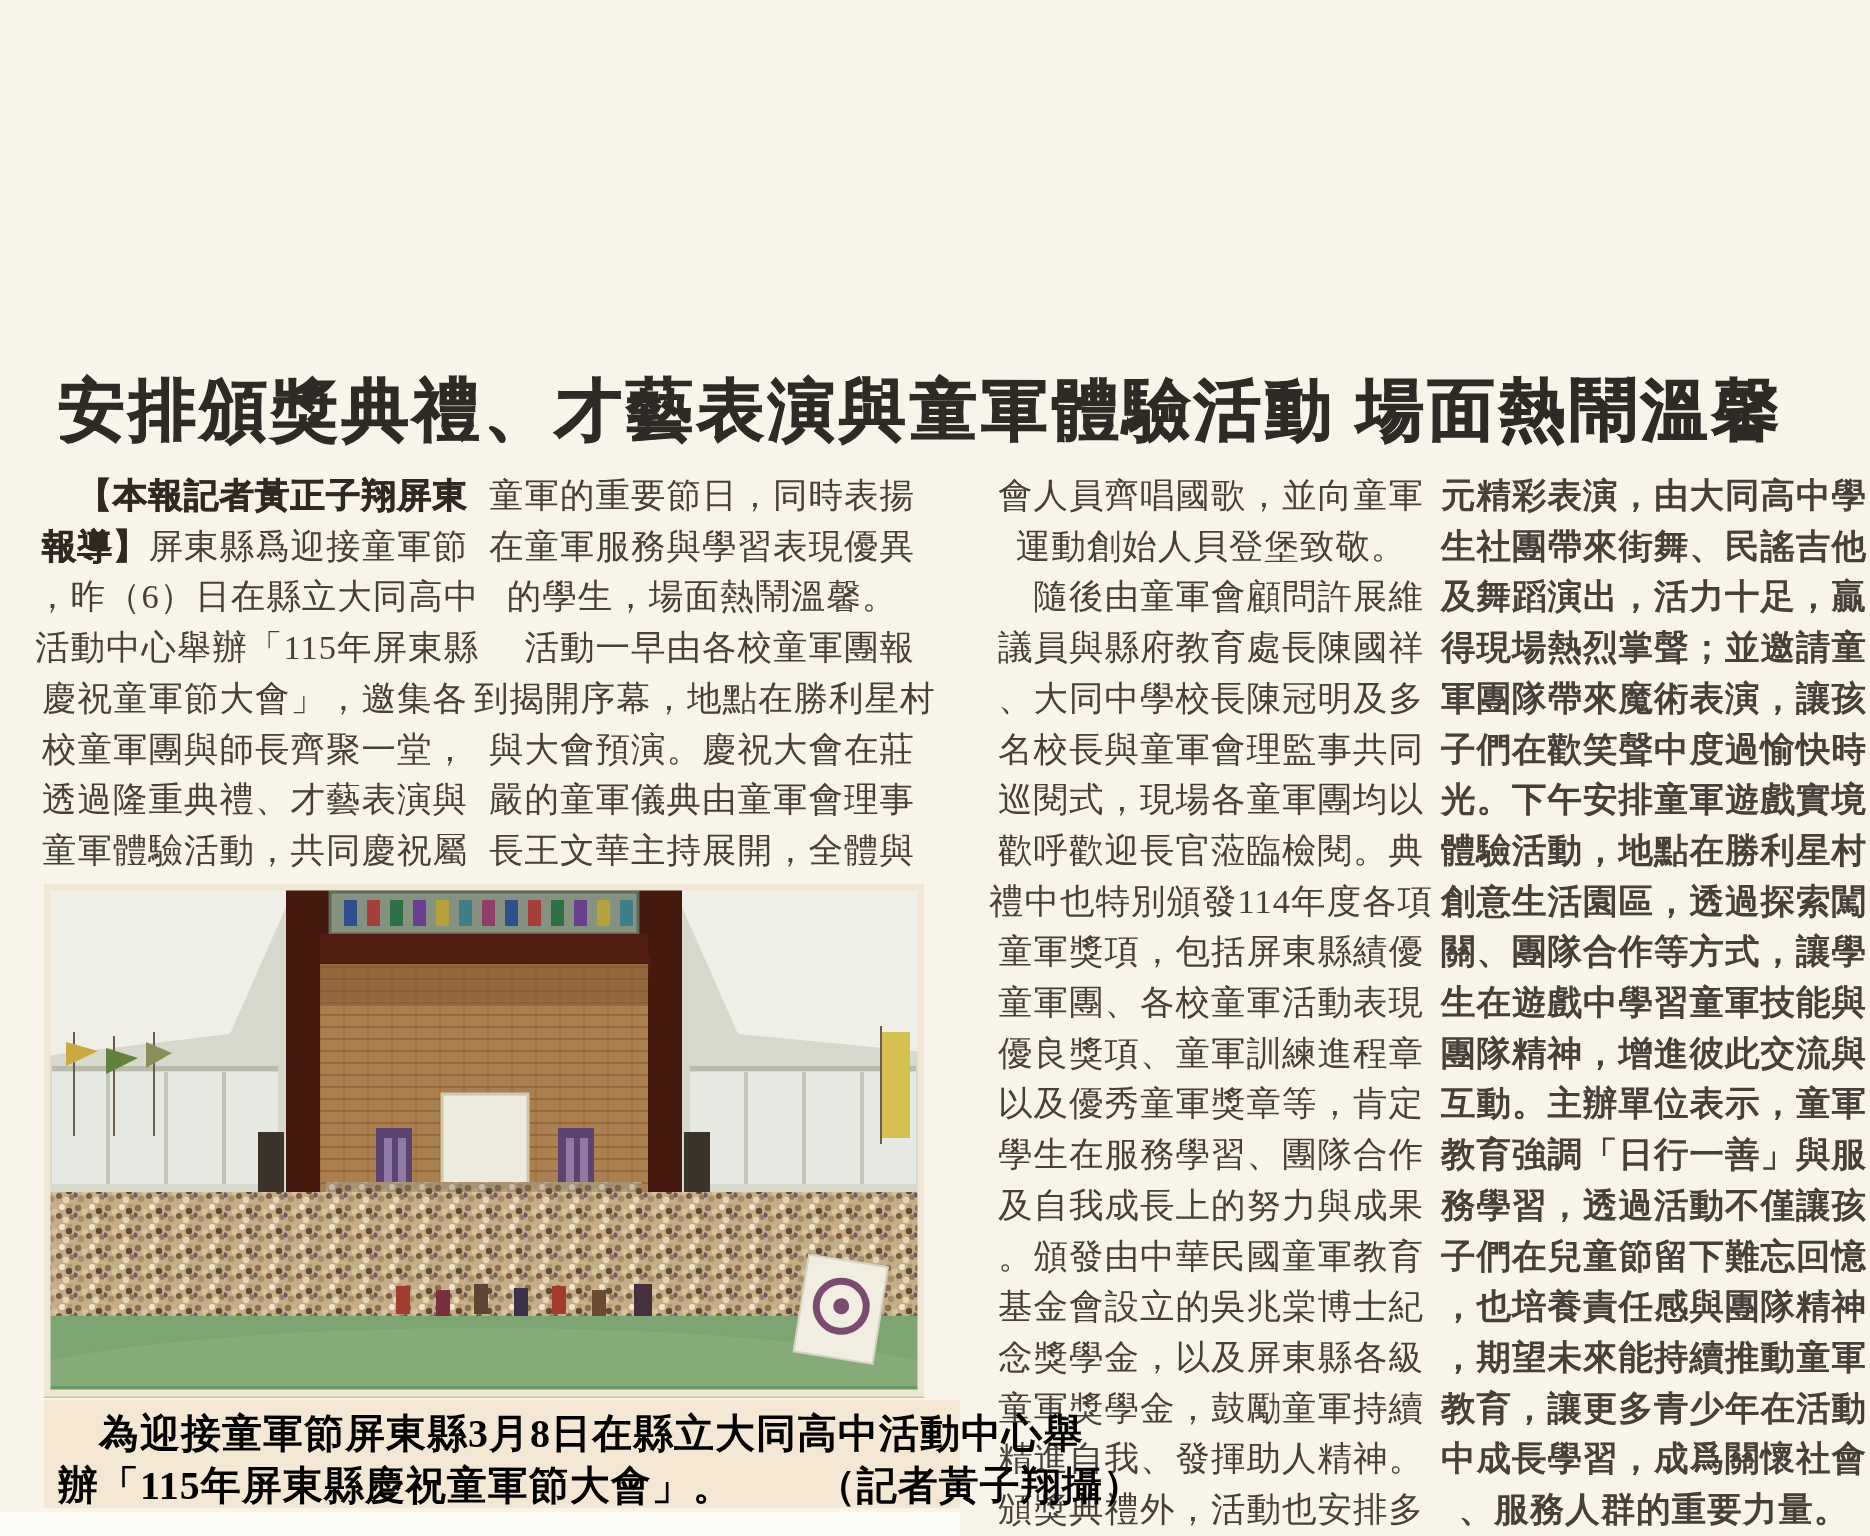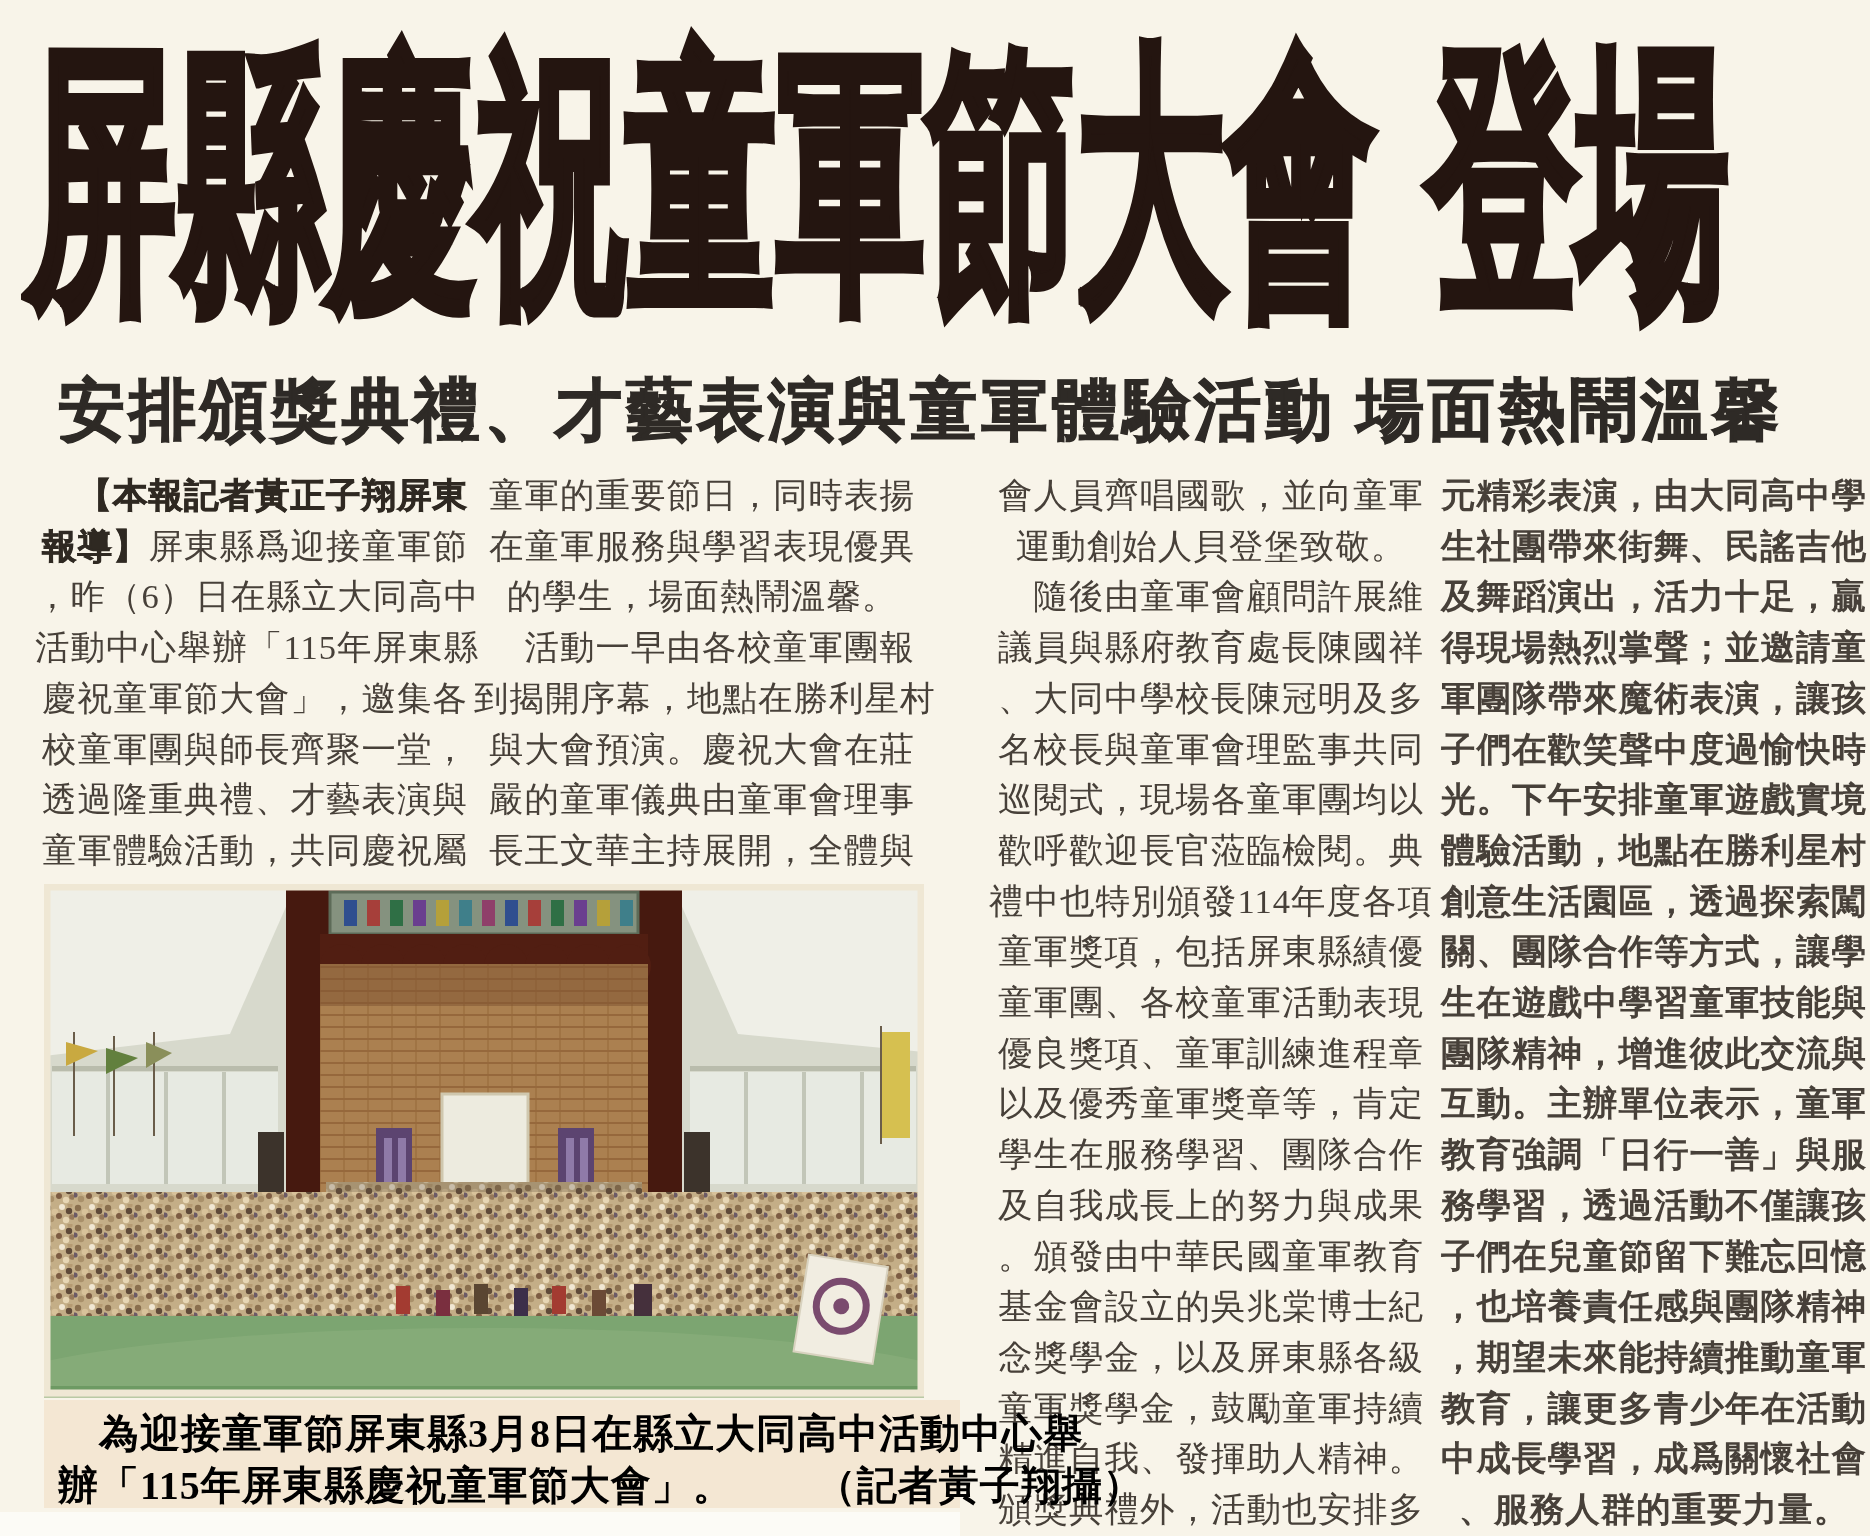--- a/index.html
+++ b/index.html
@@ -52,21 +52,20 @@
   .below-caption{
     position:absolute; left:0px; top:1512px; width:960px; height:24px;
     background:#fcfbf6;
   }
 </style>
 </head>
 <body>
 
 <div class="page">
 
-  <h1 class="headline"><span class="headline-inner">屏縣慶祝童軍節大會 登場</span></h1>
 
   <h2 class="subheadline">安排頒獎典禮、才藝表演與童軍體驗活動 場面熱鬧溫馨</h2>
 
   <div class="col col1"><span class="byline">　【本報記者黃正子翔屏東
 報導】</span><span>屏東縣爲迎接童軍節
 ，昨（6）日在縣立大同高中
 活動中心舉辦「115年屏東縣
 慶祝童軍節大會」，邀集各
 校童軍團與師長齊聚一堂，
 透過隆重典禮、才藝表演與

